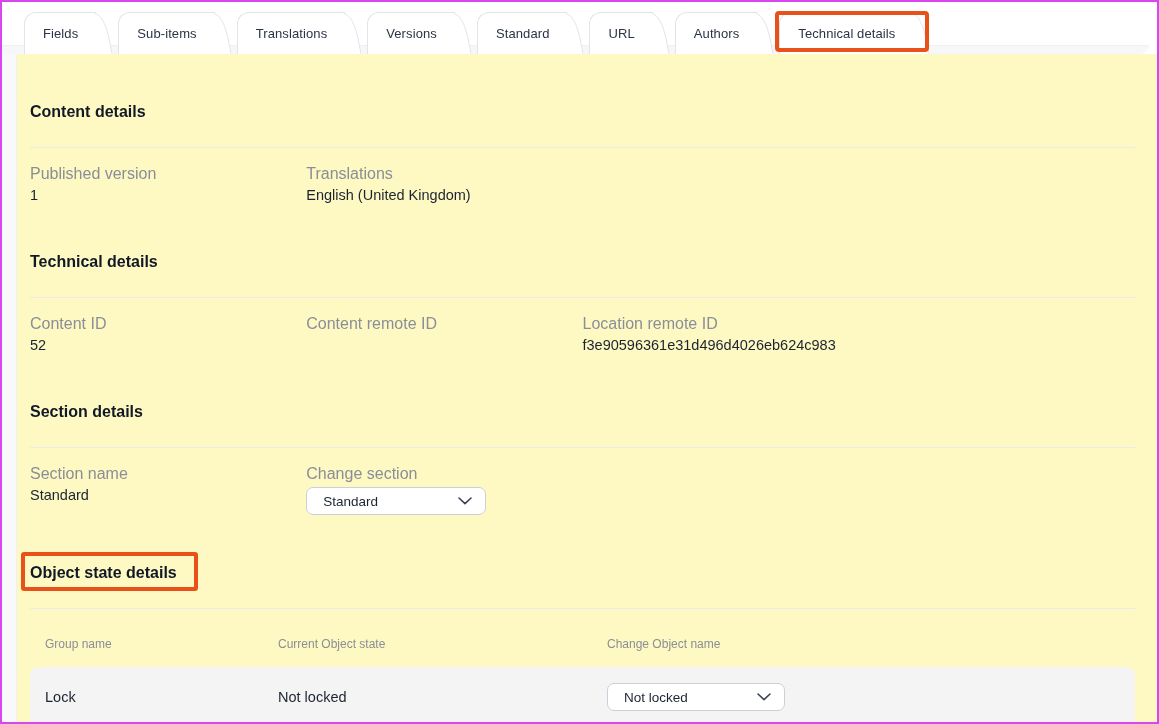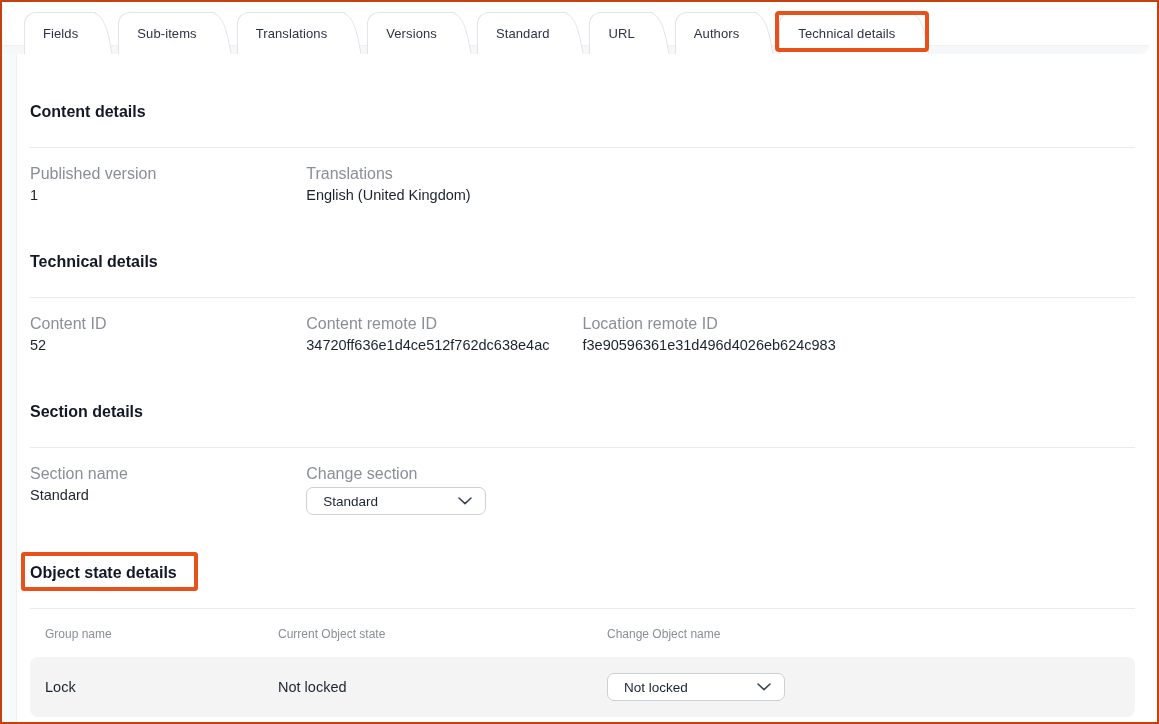--- a/index.html
+++ b/index.html
@@ -10,22 +10,22 @@
     --value-color:#1b2430;
     --heading-color:#111826;
     --row-bg:#f4f4f5;
   }
   *{box-sizing:border-box;}
   html,body{margin:0;padding:0;background:#e9e9e9;}
   body{font-family:"Liberation Sans",sans-serif;}
   .screen{
     position:relative;
     width:1159px;height:724px;
-    background:#ffffff;
-    border:2px solid #c2410c;
+    background:#fef9c3;
+    border:2px solid #d946ef;
     overflow:hidden;
   }
   
   .left-gutter{
     position:absolute;left:0;top:52px;bottom:0;width:15px;
     background:#f8f9fb;border-right:1px solid #eef0f3;
   }
   
   .tabbar{
     position:relative;
@@ -94,21 +94,21 @@
     padding:0 13px 0 16px;
     background:#fff;
     border:1px solid #ccd0d8;border-radius:7px;
     cursor:pointer;
   }
   .select-value{font-size:13.5px;color:var(--value-color);}
   .chevron{display:block;width:14px;height:8px;}
   
   .os-header{
     display:grid;grid-template-columns:233px 329px 1fr;
-    margin-top:18px;
+    margin-top:28px;
   }
   .os-header .cell{padding-left:15px;font-size:12px;color:var(--label-color);}
   .os-row{
     display:grid;grid-template-columns:233px 329px 1fr;
     align-items:center;
     margin-top:16px;height:60px;
     background:var(--row-bg);border-radius:8px;
   }
   .os-row .cell{padding-left:15px;font-size:14.5px;color:var(--value-color);}
   .os-row .select{width:178px;}
@@ -196,21 +196,20 @@
 
     <h2 class="section-title">Technical details</h2>
     <hr class="divider">
     <div class="grid4">
       <div class="field">
         <div class="field-label">Content ID</div>
         <div class="field-value">52</div>
       </div>
       <div class="field">
         <div class="field-label">Content remote ID</div>
-        <div class="field-value">34720ff636e1d4ce512f762dc638e4ac</div>
       </div>
       <div class="field">
         <div class="field-label">Location remote ID</div>
         <div class="field-value">f3e90596361e31d496d4026eb624c983</div>
       </div>
     </div>
 
     <h2 class="section-title">Section details</h2>
     <hr class="divider">
     <div class="grid4">

